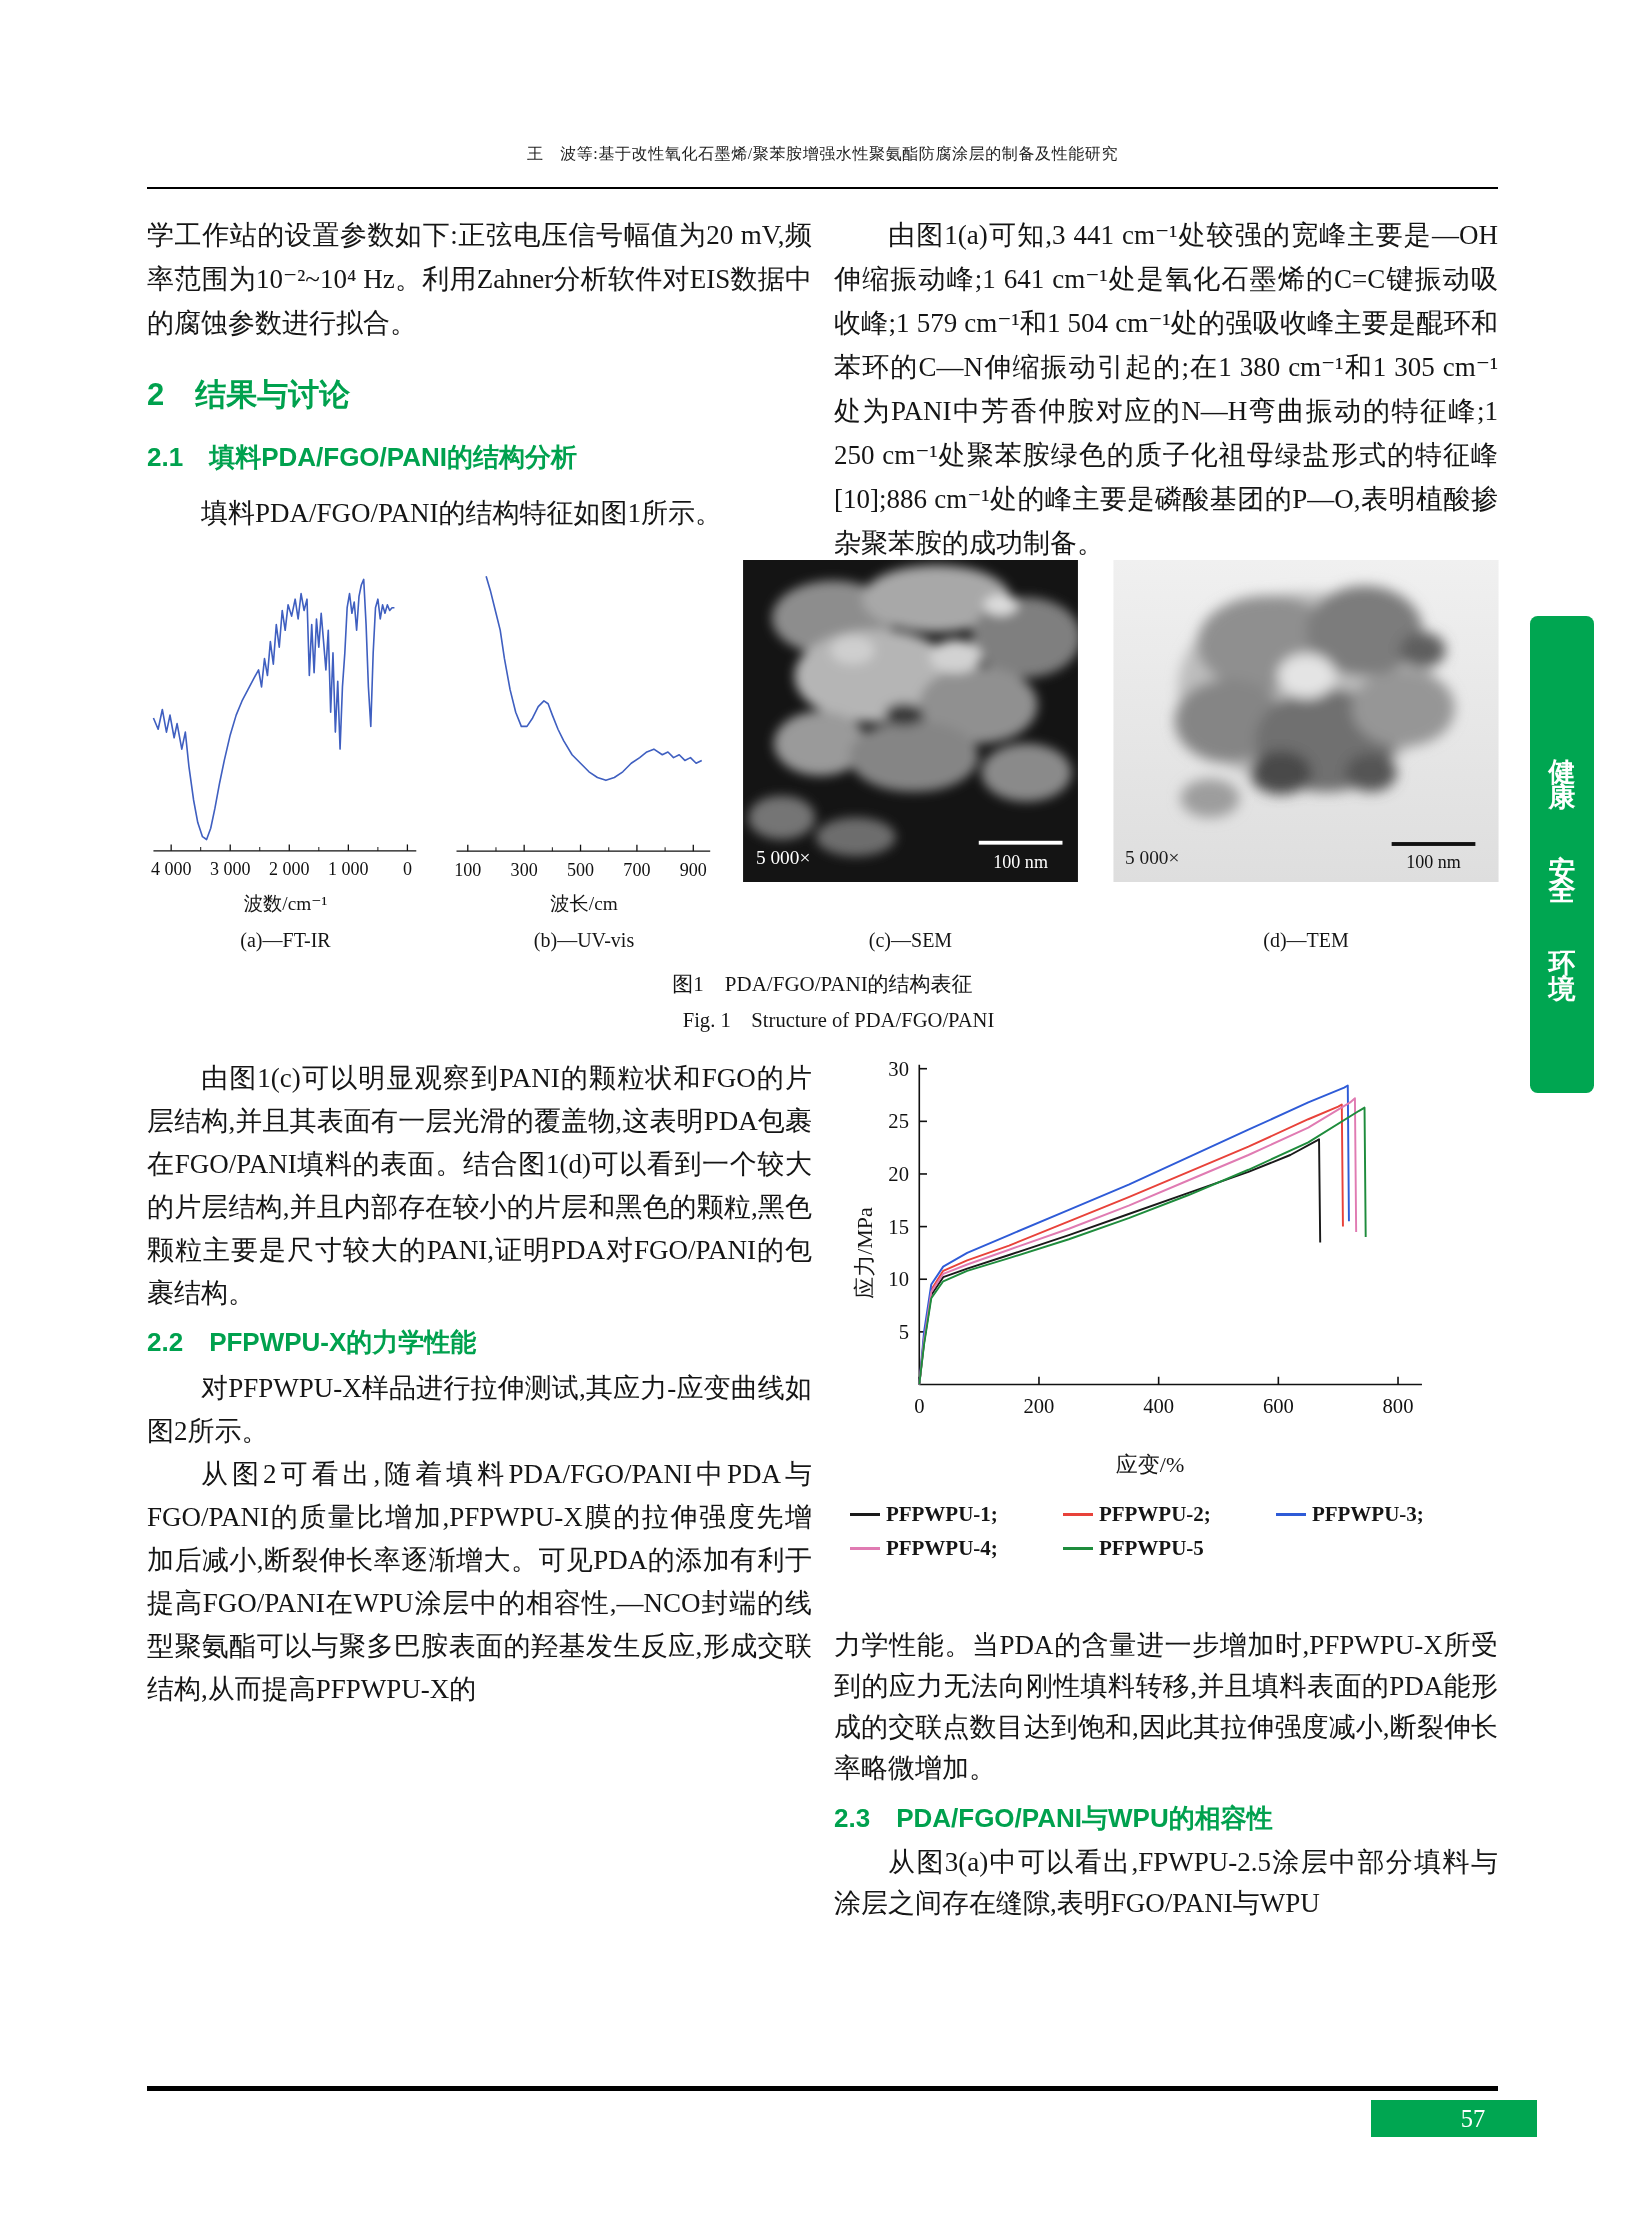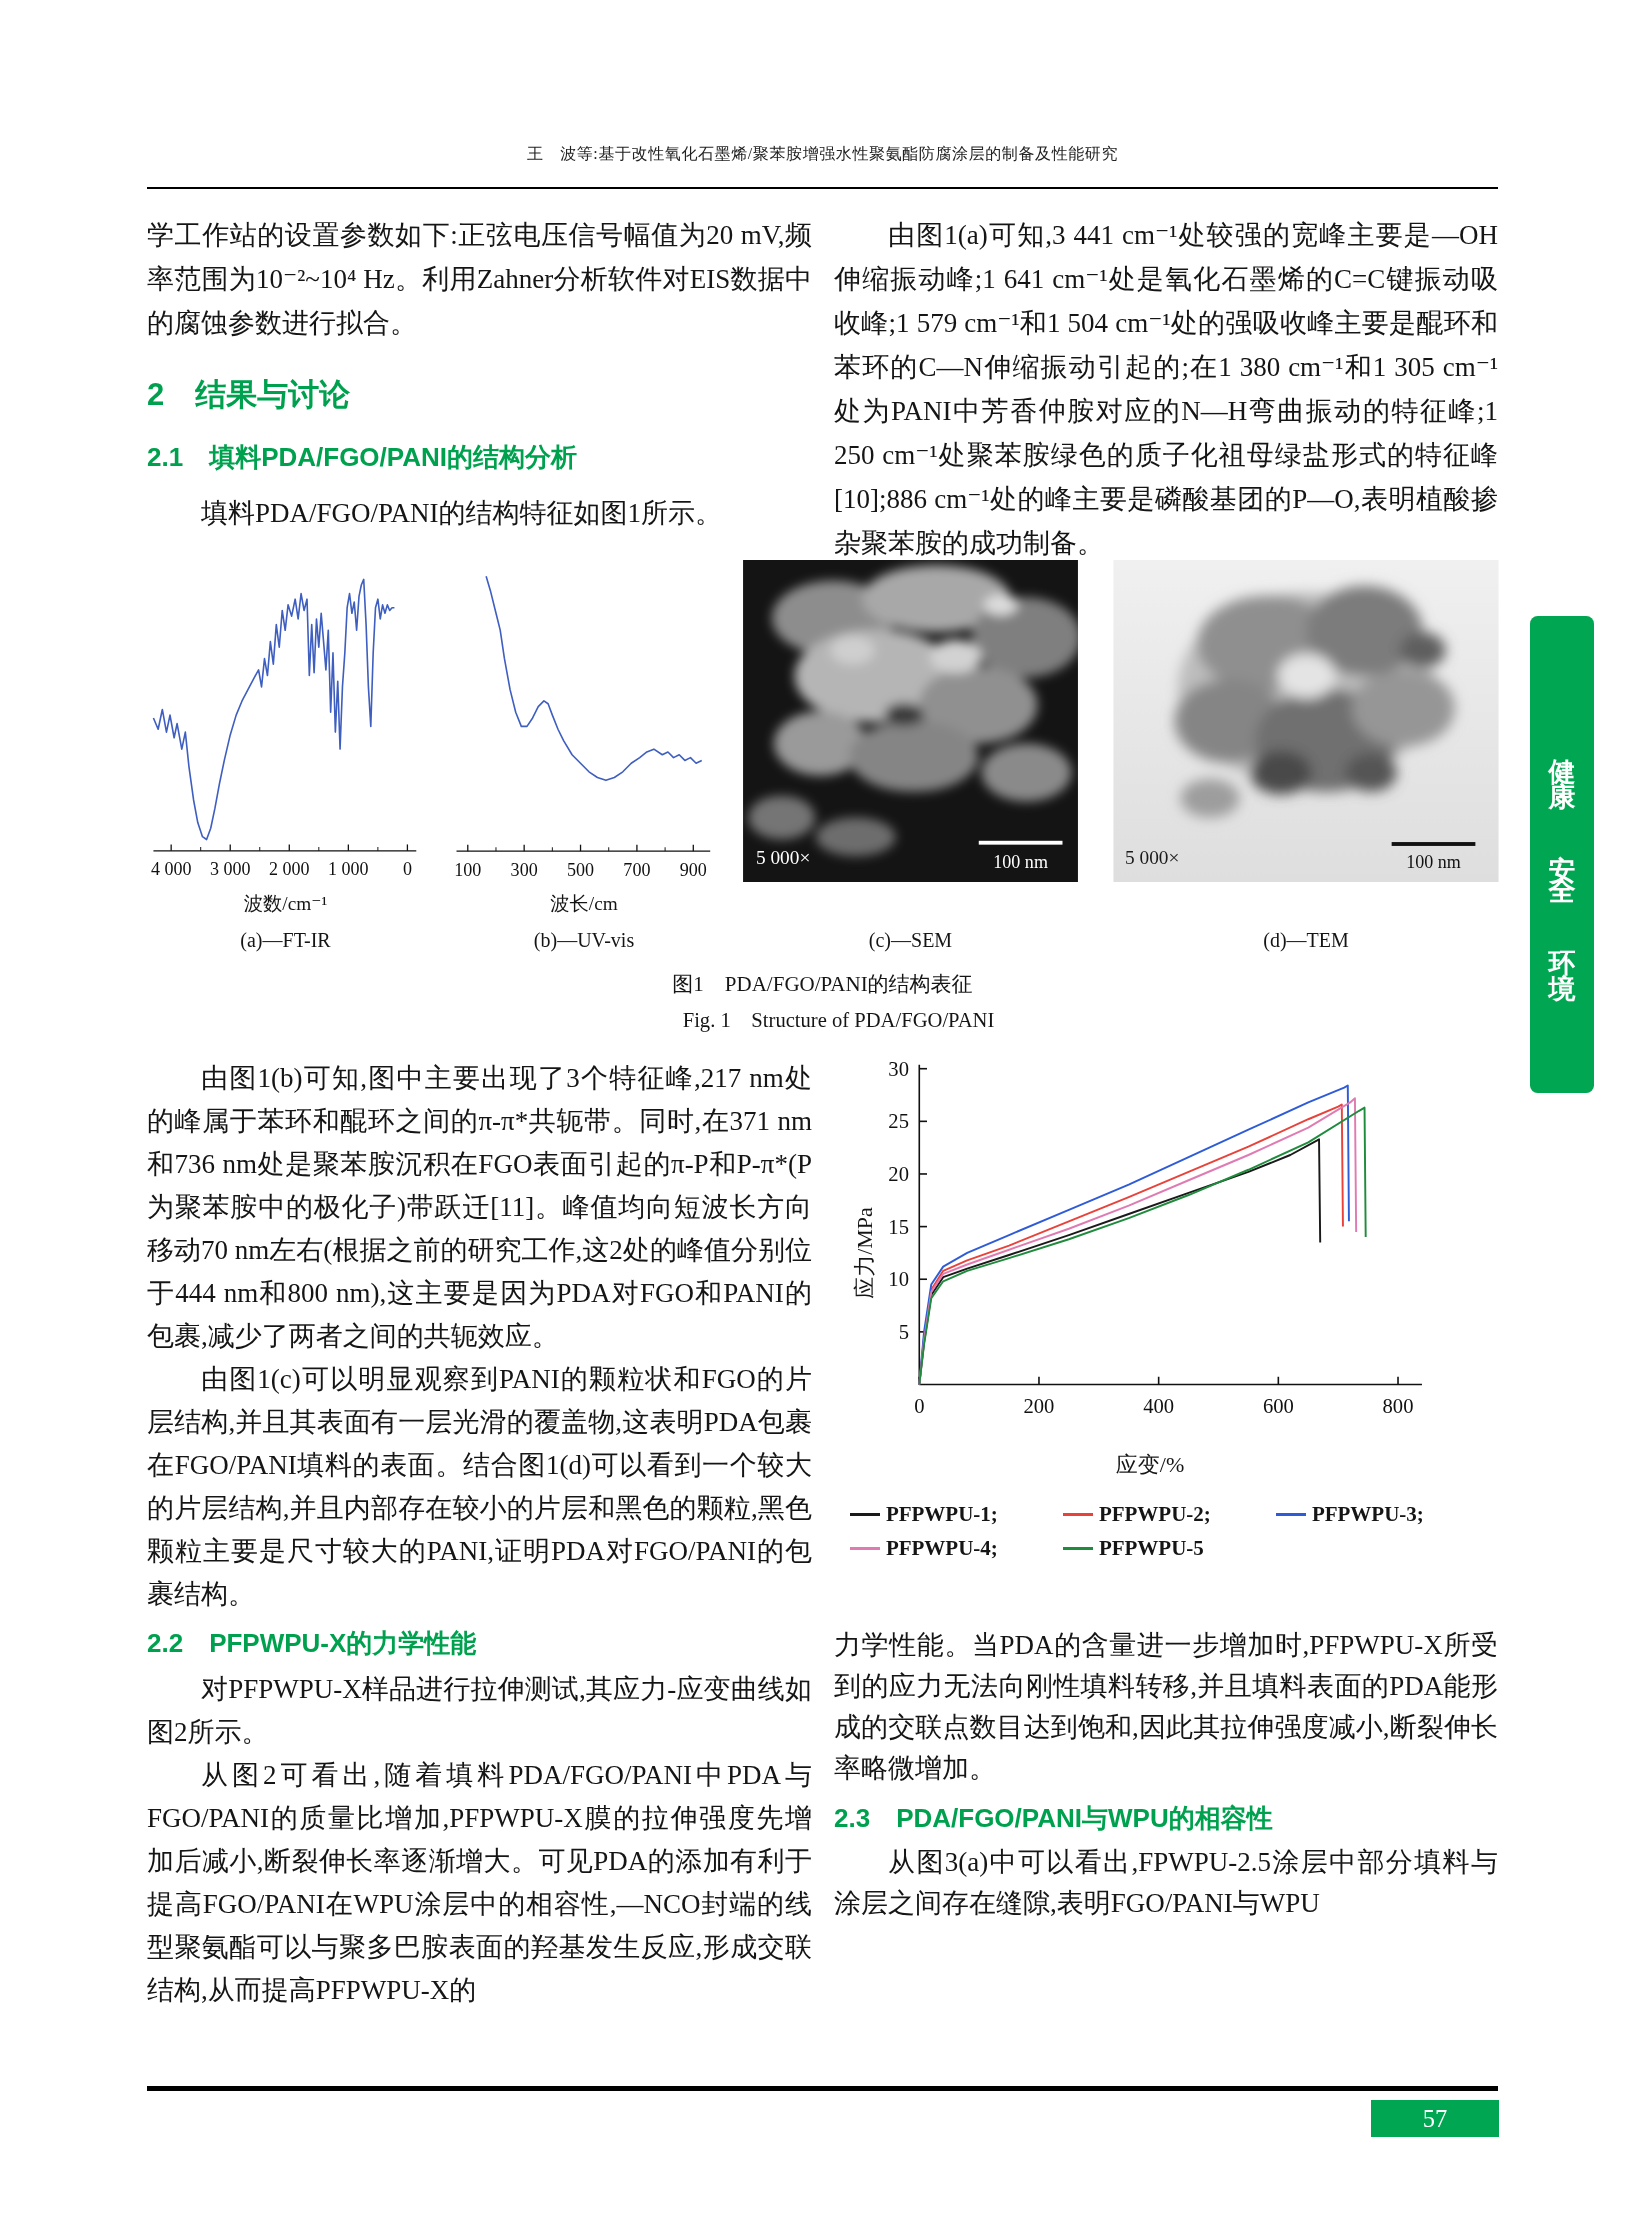--- a/index.html
+++ b/index.html
@@ -73,21 +73,21 @@
     display:flex;align-items:center;justify-content:center;
   }
   .sidebar span{
     writing-mode:vertical-rl;text-orientation:upright;
     color:#ffffff;font-family:"Liberation Sans","DejaVu Sans",sans-serif;
     font-weight:700;font-size:27px;letter-spacing:22px;
   }
   .bottom-rule{position:absolute;left:147px;top:2086px;width:1351px;height:4.5px;background:#000;}
   .pagebox{
     position:absolute;left:1371px;top:2100px;width:128px;height:37px;
-    background:var(--green2);display:flex;align-items:center;justify-content:center;
+    background:var(--green2);display:flex;align-items:center;justify-content:center;padding-left:38px;
   }
   .pagebox span{color:#ffffff;font-size:24.5px;font-family:"Liberation Serif","DejaVu Serif",serif;}
 </style>
 </head>
 <body>
 
 <div class="page">
 
   <div class="header">王　波等:基于改性氧化石墨烯/聚苯胺增强水性聚氨酯防腐涂层的制备及性能研究</div>
   <div class="header-rule"></div>
@@ -212,21 +212,20 @@
         <text x="497" y="478" font-size="28" fill="#111111" text-anchor="middle">100 nm</text>
       </svg>
       <div class="panel-caption">(d)—TEM</div>
     </div>
 
     <div class="figcap-cn">图1　PDA/FGO/PANI的结构表征</div>
     <div class="figcap-en">Fig. 1　Structure of PDA/FGO/PANI</div>
   </div>
 
   <div class="col lc-main">
-    <p class="indent">由图1(b)可知,图中主要出现了3个特征峰,217 nm处的峰属于苯环和醌环之间的π-π*共轭带。同时,在371 nm和736 nm处是聚苯胺沉积在FGO表面引起的π-P和P-π*(P为聚苯胺中的极化子)带跃迁[11]。峰值均向短波长方向移动70 nm左右(根据之前的研究工作,这2处的峰值分别位于444 nm和800 nm),这主要是因为PDA对FGO和PANI的包裹,减少了两者之间的共轭效应。</p>
     <p class="indent">由图1(c)可以明显观察到PANI的颗粒状和FGO的片层结构,并且其表面有一层光滑的覆盖物,这表明PDA包裹在FGO/PANI填料的表面。结合图1(d)可以看到一个较大的片层结构,并且内部存在较小的片层和黑色的颗粒,黑色颗粒主要是尺寸较大的PANI,证明PDA对FGO/PANI的包裹结构。</p>
     <h3 class="h2g">2.2　PFPWPU-X的力学性能</h3>
     <p class="indent">对PFPWPU-X样品进行拉伸测试,其应力-应变曲线如图2所示。</p>
     <p class="indent">从图2可看出,随着填料PDA/FGO/PANI中PDA与FGO/PANI的质量比增加,PFPWPU-X膜的拉伸强度先增加后减小,断裂伸长率逐渐增大。可见PDA的添加有利于提高FGO/PANI在WPU涂层中的相容性,—NCO封端的线型聚氨酯可以与聚多巴胺表面的羟基发生反应,形成交联结构,从而提高PFPWPU-X的</p>
   </div>
 
   <div class="fig2">
     <div class="fig2-ylabel">应力/MPa</div>
     <svg id="fig2-svg" width="580" height="374" viewBox="0 0 900 580">
         <line x1="92" y1="12" x2="92" y2="508" stroke="#111" stroke-width="2.5"></line>

